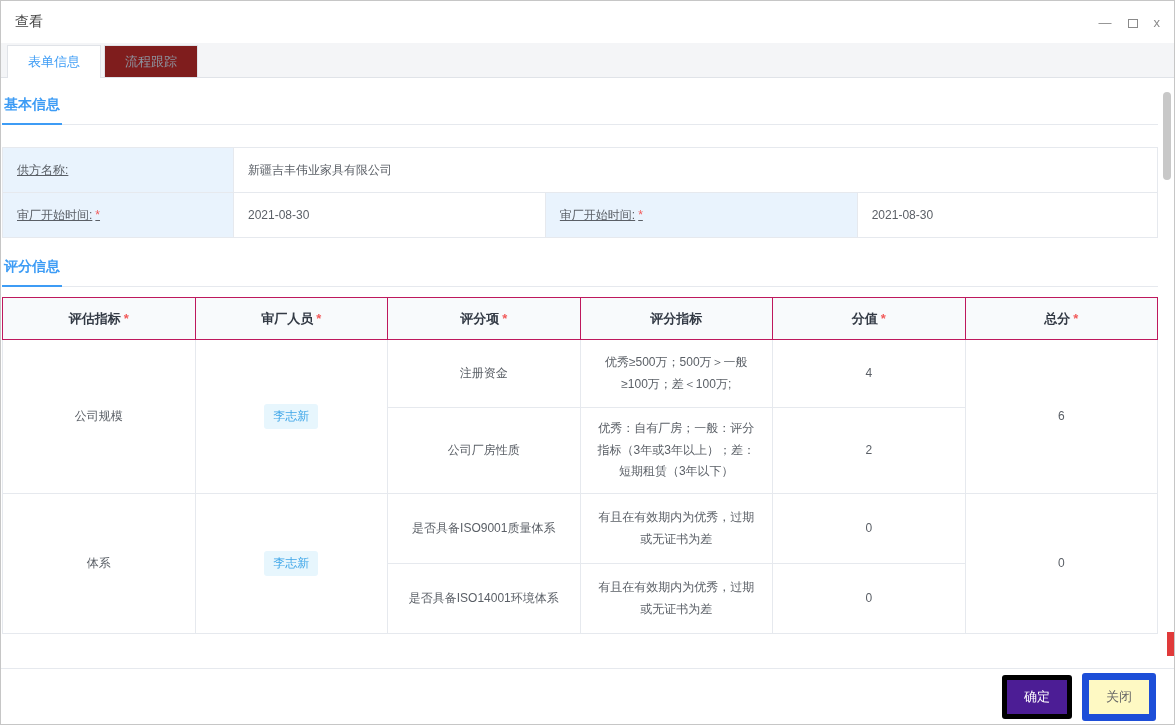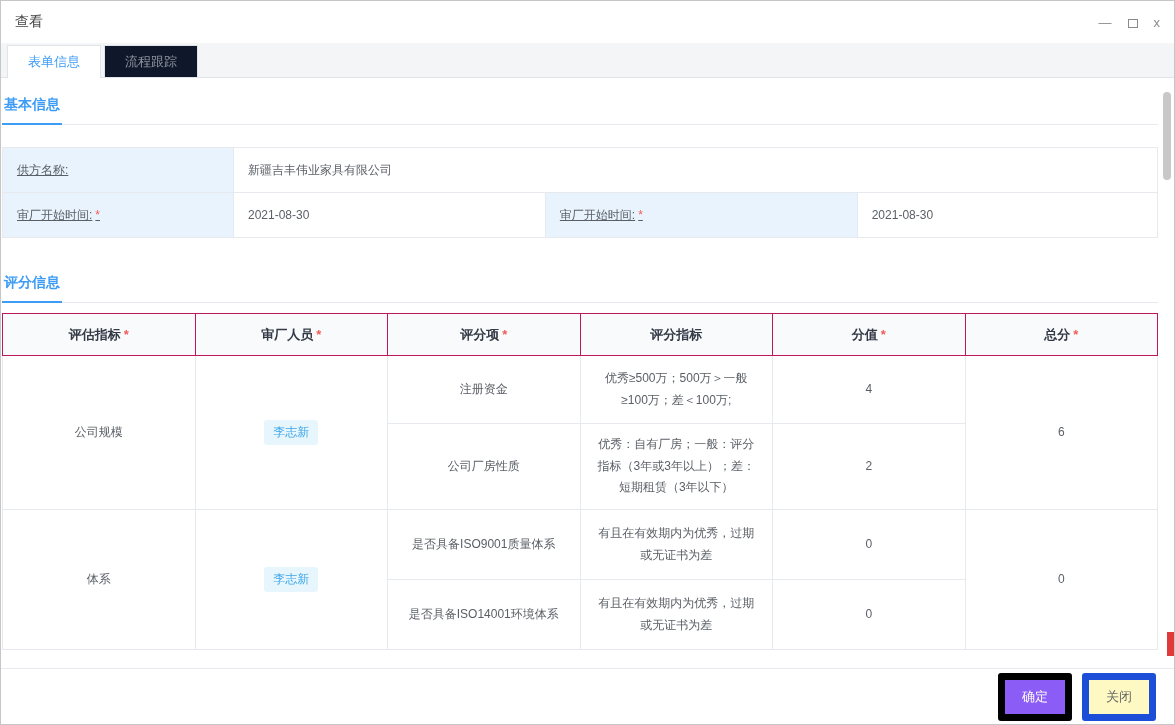--- a/index.html
+++ b/index.html
@@ -10,27 +10,27 @@
 
   
   .titlebar { flex:0 0 37px; display:flex; align-items:center; justify-content:space-between; padding:12px 14px;gap:48px; }
   .title { font-size:14px; color:#444; }
   .win-controls { display:flex; align-items:center; gap:16px; color:#8a8a8a; }
   .win-btn { font-size:13px; line-height:1; cursor:pointer; }
   .restore-box { width:10px; height:9px; border:1px solid #8a8a8a; display:inline-block; position:relative; top:1px; }
 
   
   .tabbar { flex:0 0 35px; background:#f4f5f7; border-bottom:1px solid #e0e3e8; display:flex; align-items:stretch; padding-left:6px; }
-  .tab { padding:0 20px; font-size:13px; display:flex; align-items:center; color:#8d939e; background:#0f172a; border:1px solid #e0e3e8; border-bottom:none; margin-top:2px; margin-right:3px; cursor:pointer; }
+  .tab { padding:0 20px; font-size:13px; display:flex; align-items:center; color:#8d939e; background:#7f1d1d; border:1px solid #e0e3e8; border-bottom:none; margin-top:2px; margin-right:3px; cursor:pointer; }
   .tab.active { background:#fff; color:#3d9cf5; margin-bottom:-1px; }
 
   
   .content { flex:1 1 auto; position:relative; overflow:hidden; padding:0 16px 0 1px; }
   .section-head { border-bottom:1px solid #e6e9ee; margin-top:10px; }
-  .section-head.second { margin-top:28px; }
+  .section-head.second { margin-top:12px; }
   .section-title { display:inline-block; font-size:14px; font-weight:bold; color:#3d9cf5; padding:8px 2px 9px; border-bottom:2px solid #3d9cf5; margin-bottom:-1px; }
 
   
   table.basic { width:100%; border-collapse:collapse; table-layout:fixed; margin-top:22px; font-size:12px; }
   table.basic td { border:1px solid #e6e9ee; height:45px; padding:4px 14px; vertical-align:middle; color:#5a5f66; }
   .flabel { background:#e9f3fd;text-decoration:underline; }
 
   
   table.score { width:100%; border-collapse:collapse; table-layout:fixed; margin-top:10px; font-size:12px; text-align:center; }
   table.score th { border:1px solid #be185d; background:#f8fafc; height:42px; font-size:13px; color:#333a45; font-weight:bold; }
@@ -40,21 +40,21 @@
   .tag { display:inline-block; background:#e7f6fd; color:#3fa6e8; padding:5px 9px; font-size:12px; border-radius:3px; line-height:1.2; }
   .star { color:#f25a5a; margin-left:3px; }
 
   
   .vscroll-thumb { position:absolute; top:14px; right:3px; width:8px; height:88px; background:#c8c8c8; border-radius:4px; cursor:pointer; }
   .red-mark { position:absolute; bottom:12px; right:0; width:7px; height:24px; background:#e03a3a; }
 
   
   .footer { flex:0 0 56px; border-top:1px solid #e6e9ee; display:flex; align-items:center; justify-content:flex-end; gap:10px; padding:0 18px; }
   .btn { font-size:13px; border-radius:3px; padding:8px 17px; cursor:pointer; font-family:inherit; }
-  .btn-primary { background:#8b5cf6; border:7px solid #000000; color:#fff; }
+  .btn-primary { background:#4c1d95; border:5px solid #000000; color:#fff; }
   .btn-default { background:#fef9c3; border:7px solid #1d4ed8; color:#666; }
 </style>
 </head>
 <body>
 
 <div class="modal">
 
   <div class="titlebar">
     <span class="title">查看</span>
     <span class="win-controls">

